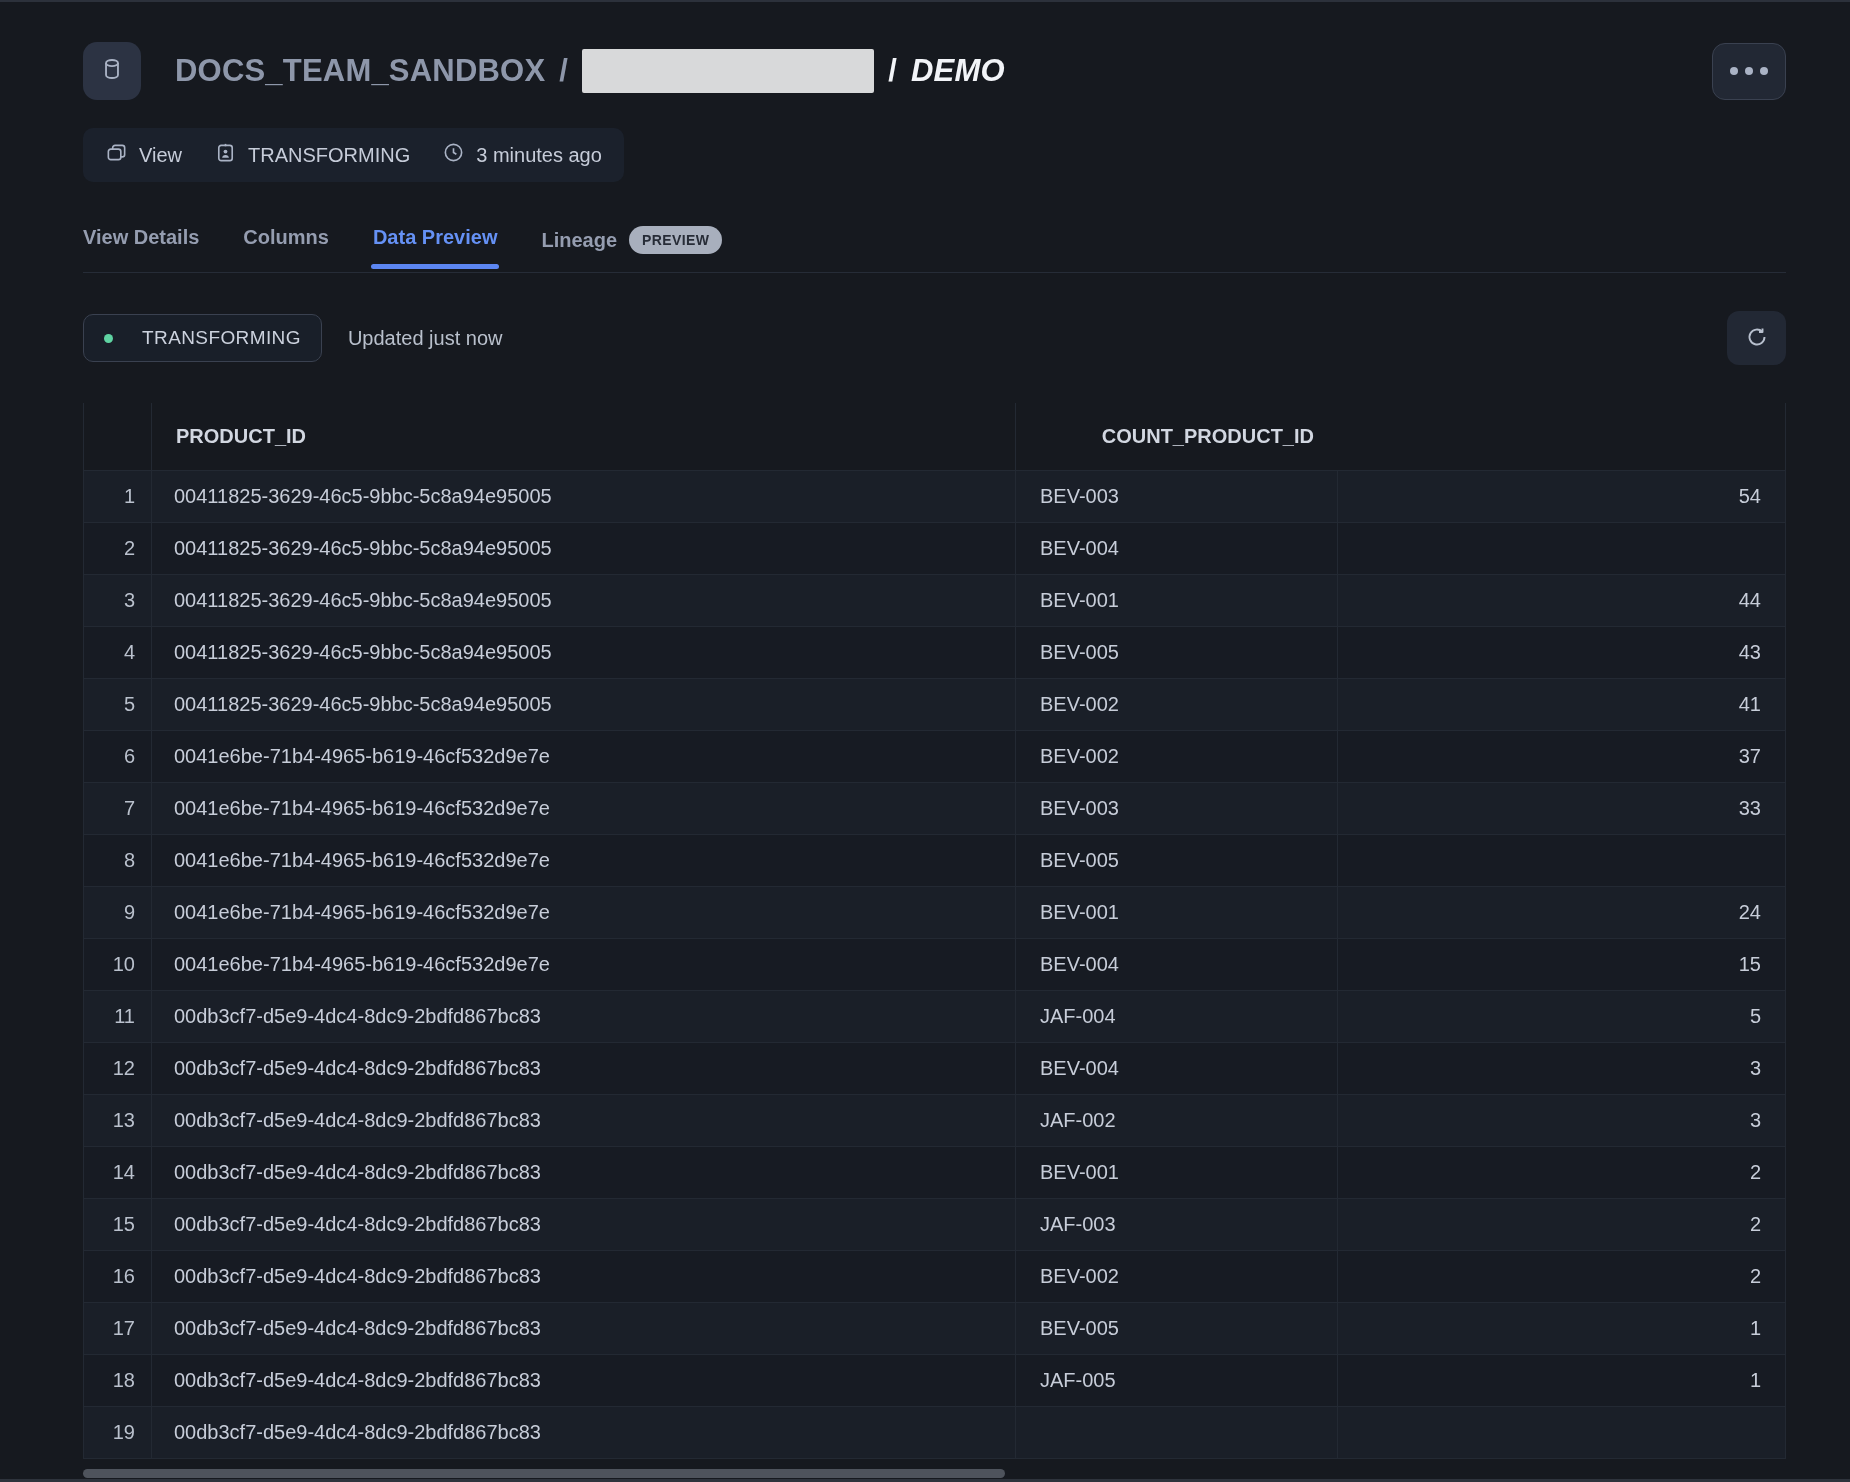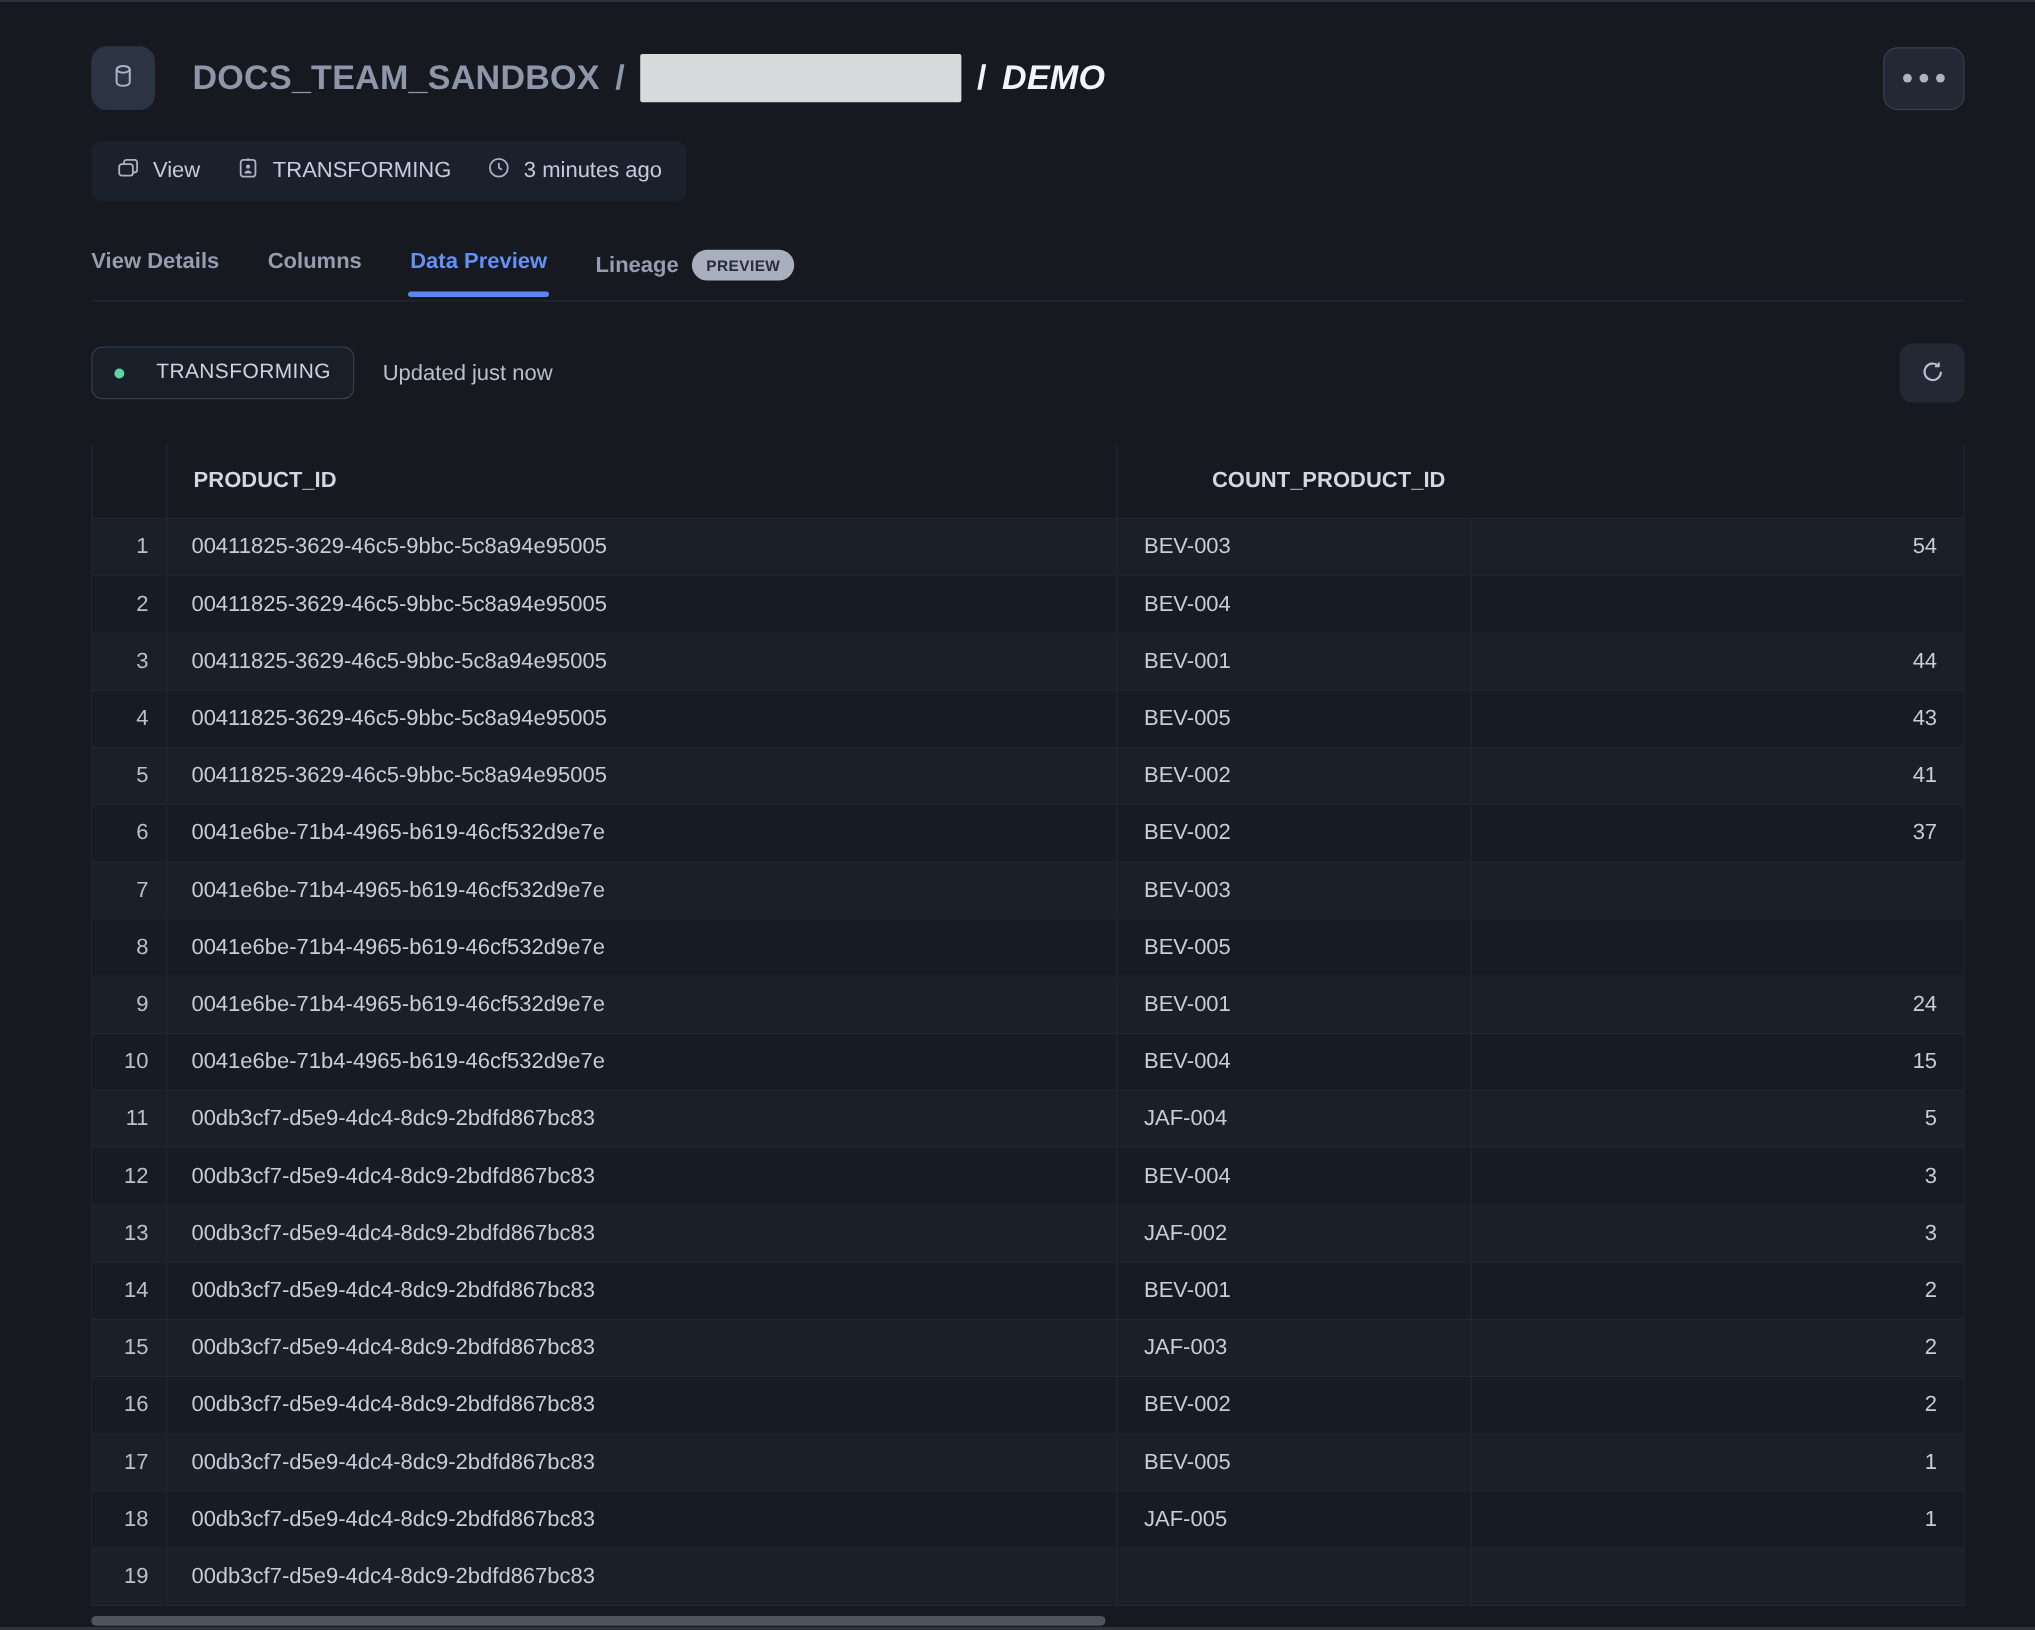--- a/index.html
+++ b/index.html
@@ -241,20 +241,21 @@
     <div class="td num">6</div>
     <div class="td customer">0041e6be-71b4-4965-b619-46cf532d9e7e</div>
     <div class="td product">BEV-002</div>
     <div class="td count">37</div>
   </div>
 
   <div class="tr odd">
     <div class="td num">7</div>
     <div class="td customer">0041e6be-71b4-4965-b619-46cf532d9e7e</div>
     <div class="td product">BEV-003</div>
+    <div class="td count">33</div>
   </div>
 
   <div class="tr">
     <div class="td num">8</div>
     <div class="td customer">0041e6be-71b4-4965-b619-46cf532d9e7e</div>
     <div class="td product">BEV-005</div>
   </div>
 
   <div class="tr odd">
     <div class="td num">9</div>

